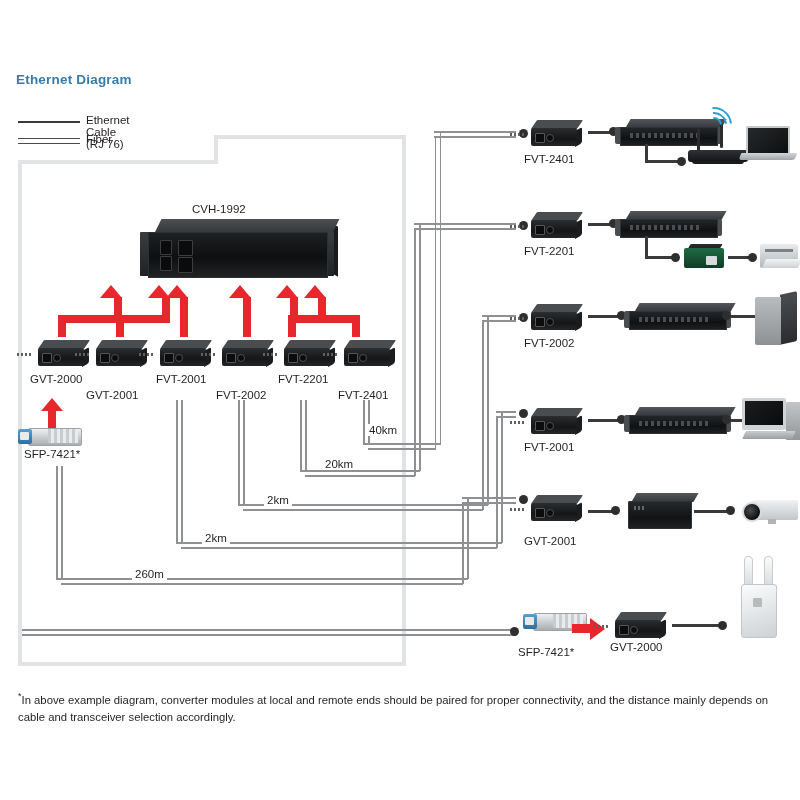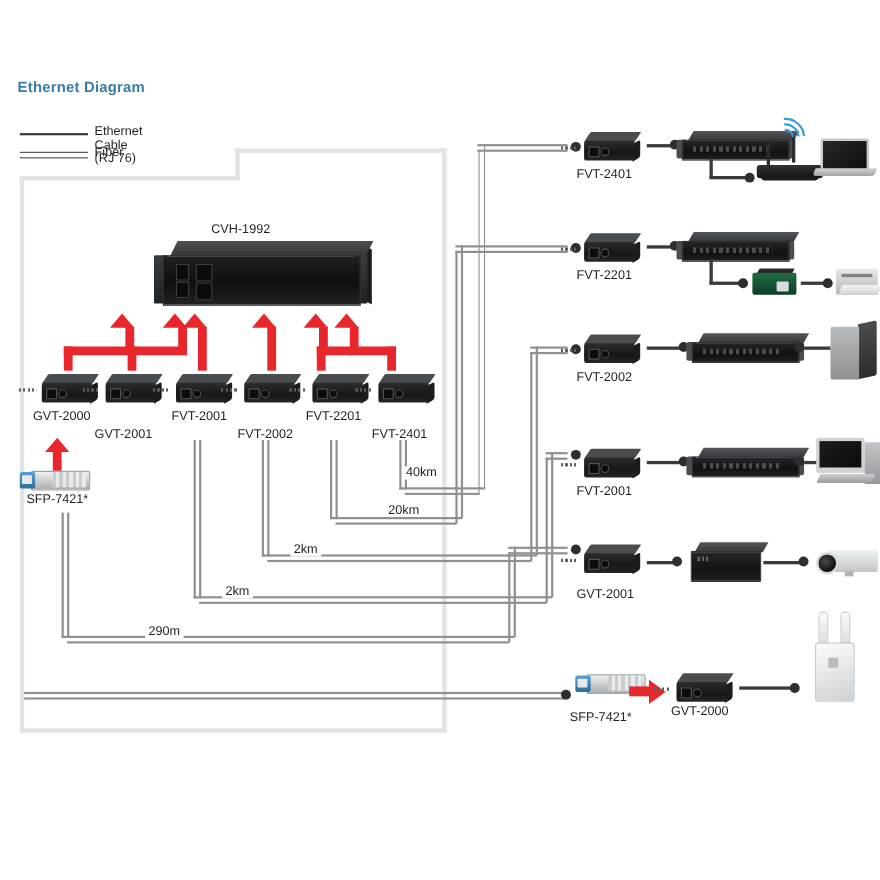--- a/index.html
+++ b/index.html
@@ -316,21 +316,21 @@
   <div>
     <div class="abs fiberv" style="left:300px;top:400px;width:1.5px;height:72px;"></div>
     <div class="abs fiberv" style="left:305px;top:400px;width:1.5px;height:72px;"></div>
     <div class="abs fiberh" style="left:300px;top:470px;width:120px;height:1.5px;"></div>
     <div class="abs fiberh" style="left:305px;top:475px;width:110px;height:1.5px;"></div>
     <div class="abs fiberv" style="left:419px;top:223px;width:1.5px;height:248px;"></div>
     <div class="abs fiberv" style="left:414px;top:228px;width:1.5px;height:248px;"></div>
     <div class="abs fiberh" style="left:414px;top:223px;width:102px;height:1.5px;"></div>
     <div class="abs fiberh" style="left:414px;top:228px;width:102px;height:1.5px;"></div>
   </div>
-  <div class="abs dist-label" style="left:322px;top:458px;margin-left:28px;">20km</div>
+  <div class="abs dist-label" style="left:322px;top:458px;">20km</div>
 
   <div>
     <div class="abs fiberv" style="left:238px;top:400px;width:1.5px;height:106px;"></div>
     <div class="abs fiberv" style="left:243px;top:400px;width:1.5px;height:106px;"></div>
     <div class="abs fiberh" style="left:238px;top:504px;width:250px;height:1.5px;"></div>
     <div class="abs fiberh" style="left:243px;top:509px;width:240px;height:1.5px;"></div>
     <div class="abs fiberv" style="left:487px;top:315px;width:1.5px;height:190px;"></div>
     <div class="abs fiberv" style="left:482px;top:320px;width:1.5px;height:190px;"></div>
     <div class="abs fiberh" style="left:482px;top:315px;width:34px;height:1.5px;"></div>
     <div class="abs fiberh" style="left:482px;top:320px;width:34px;height:1.5px;"></div>
@@ -352,21 +352,21 @@
   <div>
     <div class="abs fiberv" style="left:56px;top:466px;width:1.5px;height:114px;"></div>
     <div class="abs fiberv" style="left:61px;top:466px;width:1.5px;height:114px;"></div>
     <div class="abs fiberh" style="left:56px;top:578px;width:412px;height:1.5px;"></div>
     <div class="abs fiberh" style="left:61px;top:583px;width:402px;height:1.5px;"></div>
     <div class="abs fiberv" style="left:467px;top:497px;width:1.5px;height:82px;"></div>
     <div class="abs fiberv" style="left:462px;top:502px;width:1.5px;height:82px;"></div>
     <div class="abs fiberh" style="left:462px;top:497px;width:54px;height:1.5px;"></div>
     <div class="abs fiberh" style="left:462px;top:502px;width:54px;height:1.5px;"></div>
   </div>
-  <div class="abs dist-label" style="left:132px;top:568px;">290m</div>
+  <div class="abs dist-label" style="left:132px;top:568px;">260m</div>
 
   <div>
     <div class="abs fiberh" style="left:22px;top:629px;width:494px;height:1.5px;"></div>
     <div class="abs fiberh" style="left:22px;top:634px;width:494px;height:1.5px;"></div>
   </div>
 
   <div class="abs dot" style="left:519px;top:129px;"></div>
   <div class="conv" style="left:531px;top:120px;">
     <div class="side"></div>
       <div class="top"></div>
@@ -538,14 +538,17 @@
   <div class="abs dev-label" style="left:610px;top:641px;">GVT-2000</div>
   <div class="abs eth" style="left:672px;top:624px;width:50px;height:2.6px;"></div>
   <div class="abs dot" style="left:718px;top:621px;"></div>
   <div class="ap" style="left:733px;top:556px;">
     <div class="ant" style="left:11px;top:0;"></div>
     <div class="ant" style="left:31px;top:0;"></div>
     <div class="body"></div>
     <div class="logo"></div>
   </div>
 
+  <div class="abs" id="footnote">
+    <span class="ast">*</span><span>In above example diagram, converter modules at local and remote ends should be paired for proper connectivity, and the distance mainly depends on cable and transceiver selection accordingly.</span>
+  </div>
 
 </div>
 
 </body></html>

